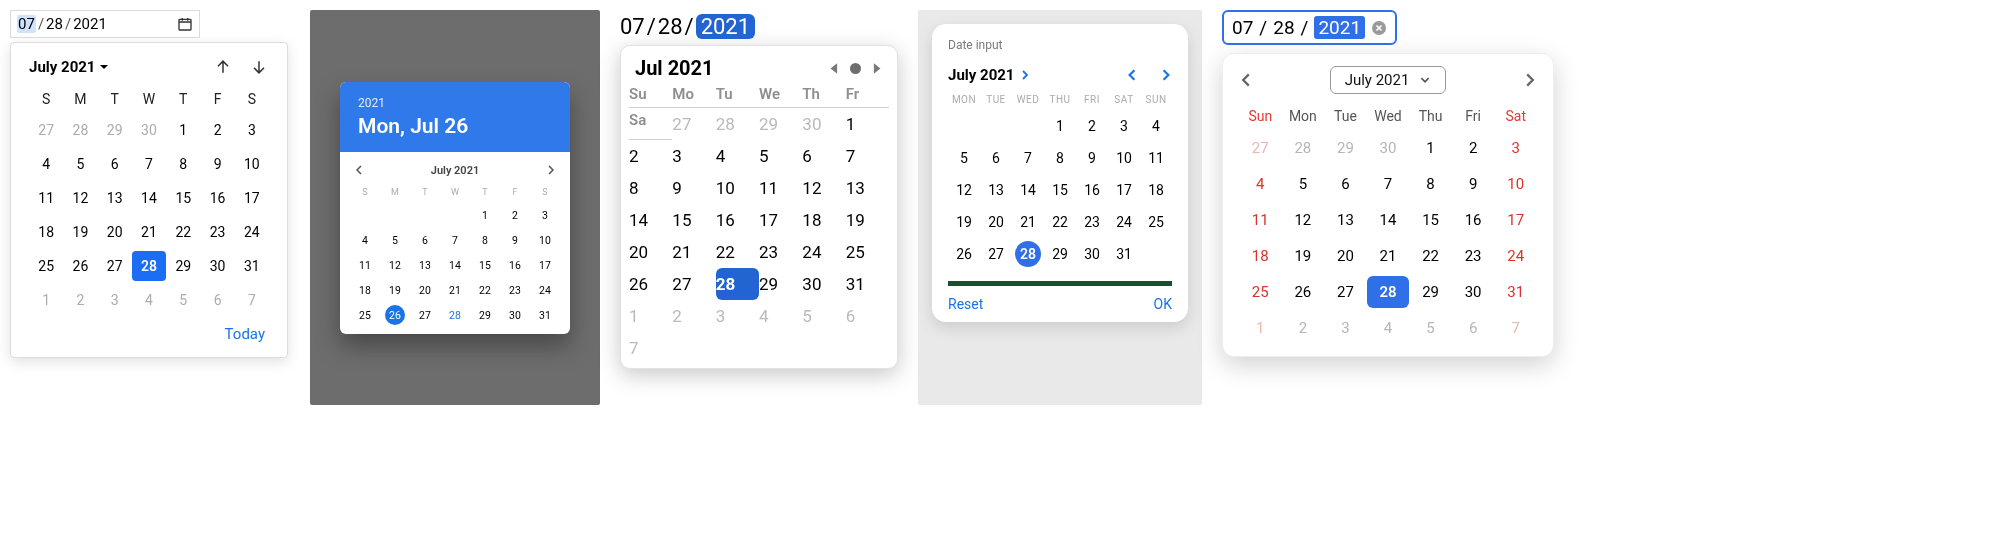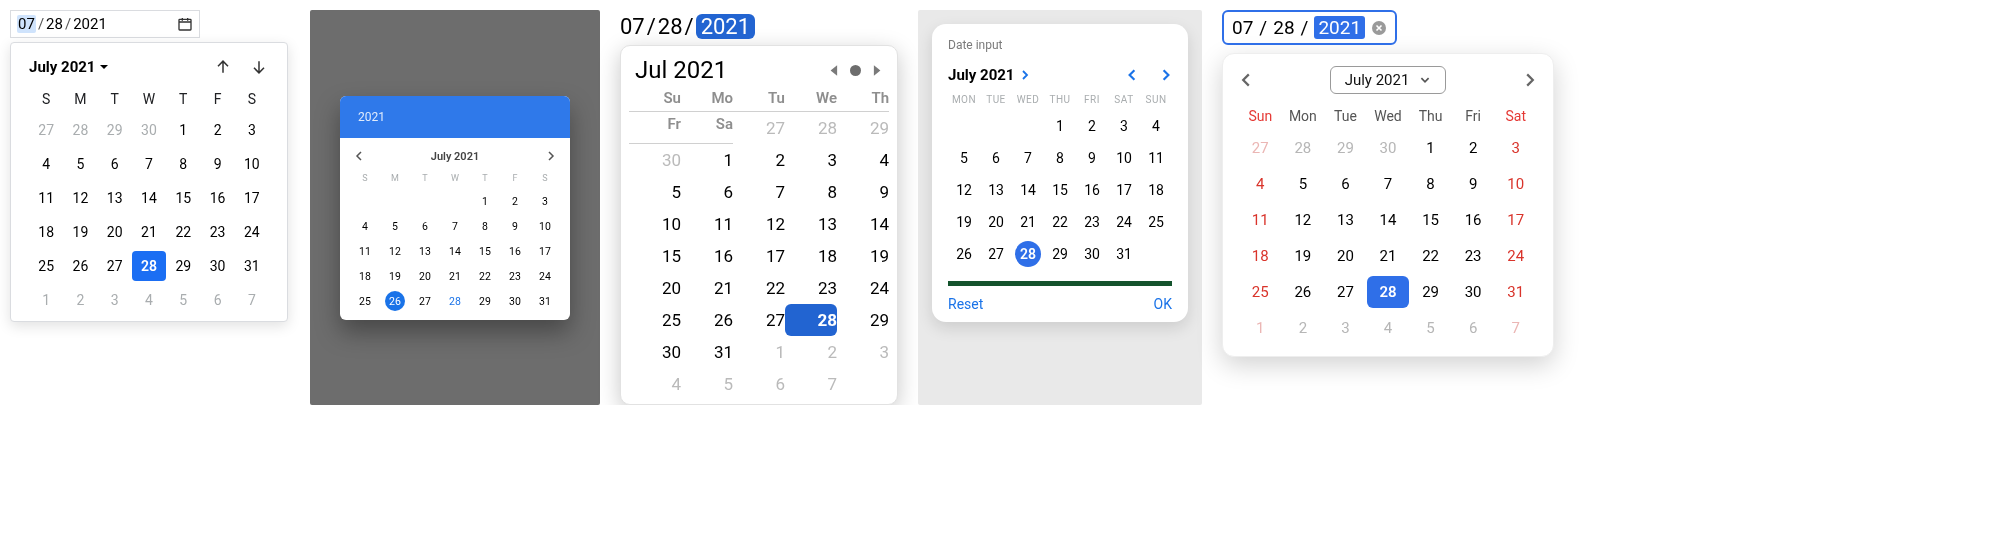--- a/index.html
+++ b/index.html
@@ -51,24 +51,24 @@
   .p2-actions{display:flex;padding:8px 12px 12px 12px;font-size:12px;font-weight:600;color:var(--blue)}
   .p2-actions .clr{margin-right:auto}
   .p2-actions .btn{margin-left:18px}
 
   
   .p3{width:278px}
   .p3-input{font-size:22px;font-family:Arial,sans-serif;display:flex;gap:2px;align-items:center;padding:4px 0}
   .p3-input .yy{background:#2264d1;color:#fff;border-radius:6px;padding:0 5px}
   .p3-pop{margin-top:2px;border-radius:10px;box-shadow:0 6px 22px rgba(0,0,0,.22);background:#fff;padding:8px 8px 4px 8px;border:1px solid #e2e2e2}
   .p3-hdr{display:flex;align-items:center;padding:2px 6px 2px 6px}
-  .p3-hdr .title{font-size:24px;font-weight:400}
+  .p3-hdr .title{font-size:20px;font-weight:700}
   .p3-hdr .nav{margin-left:auto;display:flex;align-items:center;gap:9px;color:#7a7a7a}
   .p3-hdr .dot{width:11px;height:11px;border-radius:50%;background:#6d6d6d}
-  .p3-grid{display:grid;grid-template-columns:repeat(5,1fr);text-align:right;font-size:17px}
+  .p3-grid{display:grid;grid-template-columns:repeat(6,1fr);text-align:left;font-size:17px}
   .p3-grid .wd{color:#8e8e8e;font-size:15px;font-weight:600;border-bottom:1px solid #d0d0d0;padding:3px 0 4px 0}
   .p3-grid .d{padding:6px 0}
   .p3-grid .out{color:var(--grey-faint)}
   .p3-grid .sel{background:#2264d1;color:#fff;border-radius:6px;font-weight:700}
 
   
   .p4-wrap{background:#e9e9e9;border-radius:2px;width:284px;min-height:395px;display:flex;align-items:flex-start;justify-content:center;padding:14px}
   .p4{width:256px;background:#fff;border-radius:14px;padding:14px 16px 10px 16px;box-shadow:0 6px 16px rgba(0,0,0,.12)}
   .p4-label{font-size:12px;color:#7b7b7b;margin-bottom:14px}
   .p4-hdr{display:flex;align-items:center;margin-bottom:8px}
@@ -185,27 +185,29 @@
           <div class="d">30</div>
           <div class="d">31</div>
           <div class="d out">1</div>
           <div class="d out">2</div>
           <div class="d out">3</div>
           <div class="d out">4</div>
           <div class="d out">5</div>
           <div class="d out">6</div>
           <div class="d out">7</div>
         </div>
+      <div class="p1-today">Today</div>
     </div>
   </div>
 
   <div class="p2-wrap">
     <div class="p2">
       <div class="p2-head">
         <div class="yr">2021</div>
+        <div class="dte">Mon, Jul 26</div>
       </div>
       <div class="p2-nav">
         <span class="icon-btn">
           <svg width="10" height="10" viewBox="0 0 10 10">
               <path d="M7 1L3 5l4 4" fill="none" stroke="#555" stroke-width="1.5"></path>
             </svg>
         </span>
         <span class="m">July 2021</span>
         <span class="icon-btn">
           <svg width="10" height="10" viewBox="0 0 10 10">

